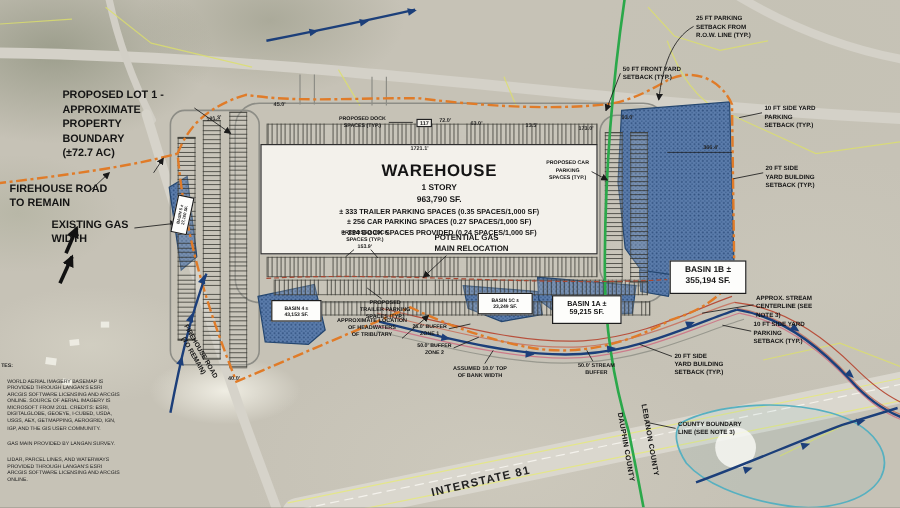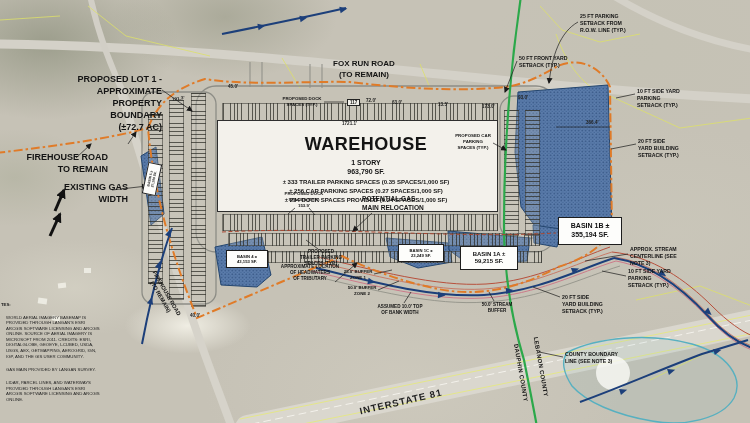--- a/index.html
+++ b/index.html
@@ -10,21 +10,21 @@
       radial-gradient(160px 90px at 30% 4%, rgba(130,134,112,.4), transparent 70%),
       radial-gradient(120px 70px at 2% 42%, rgba(170,172,152,.5), transparent 70%),
       radial-gradient(90px 40px at 25% 77%, rgba(244,242,232,.9), transparent 70%),
       radial-gradient(140px 70px at 10% 68%, rgba(214,211,198,.7), transparent 70%),
       radial-gradient(300px 160px at 55% 92%, rgba(210,206,193,.55), transparent 70%),
       radial-gradient(260px 150px at 90% 55%, rgba(203,200,187,.6), transparent 70%),
       radial-gradient(220px 130px at 85% 12%, rgba(196,194,180,.6), transparent 70%),
       #c6c2b6;}
   svg{position:absolute;left:0;top:0;pointer-events:none;}
   .lbl{position:absolute;font-weight:700;color:#141414;white-space:pre-line;line-height:1.32;z-index:8;}
-  .ra{text-align:right;} .ce{text-align:center;}
+  .ra{} .ce{text-align:center;}
   .bx{position:absolute;background:#fdfdfb;border:1px solid #1d1d1d;display:flex;align-items:center;justify-content:center;
       text-align:center;white-space:pre-line;font-weight:700;color:#111;z-index:8;line-height:1.25;}
   .dim{position:absolute;font-weight:700;font-size:4.6px;color:#222;white-space:nowrap;z-index:8;}
   .hv,.hh{position:absolute;z-index:4;border:.6px solid rgba(55,55,50,.55);}
   .hv{background:repeating-linear-gradient(90deg, rgba(58,58,52,.8) 0 .8px, rgba(206,204,196,.25) .8px 3.6px);}
   .hh{background:repeating-linear-gradient(0deg, rgba(58,58,52,.8) 0 .8px, rgba(206,204,196,.25) .8px 3.8px);}
   .struct{position:absolute;background:rgba(240,238,230,.9);z-index:2;}
   .notes{position:absolute;font-weight:400;font-size:4.3px;line-height:1.3;color:#222;white-space:pre-line;z-index:8;}
 </style>
 </head>
@@ -178,22 +178,20 @@
 
   <div class="lbl ra" style="left:52px;top:74px;width:110px;font-size:9px">PROPOSED LOT 1 -
 APPROXIMATE
 PROPERTY
 BOUNDARY
 (±72.7 AC)</div>
   <div class="lbl ra" style="left:8px;top:152px;width:100px;font-size:9px">FIREHOUSE ROAD
 TO REMAIN</div>
   <div class="lbl ra" style="left:43px;top:182px;width:85px;font-size:9px">EXISTING GAS
 WIDTH</div>
-  <div class="lbl ce" style="left:324px;top:59px;width:80px;font-size:8px">FOX RUN ROAD
-(TO REMAIN)</div>
 
   <div class="lbl" style="left:580px;top:13px;width:68px;font-size:5.2px">25 FT PARKING
 SETBACK FROM
 R.O.W. LINE (TYP.)</div>
   <div class="lbl" style="left:519px;top:55px;width:62px;font-size:5.2px">50 FT FRONT YARD
 SETBACK (TYP.)</div>
   <div class="lbl" style="left:637px;top:88px;width:58px;font-size:5.2px">10 FT SIDE YARD
 PARKING
 SETBACK (TYP.)</div>
   <div class="lbl" style="left:638px;top:138px;width:56px;font-size:5.2px">20 FT SIDE
@@ -236,21 +234,21 @@
   <div class="lbl ce" style="left:283px;top:191px;width:42px;font-size:4.4px">PROPOSED DOCK
 SPACES (TYP.)
 153.9'</div>
   <div class="lbl ce" style="left:450px;top:133px;width:46px;font-size:4.4px">PROPOSED CAR
 PARKING
 SPACES (TYP.)</div>
   <div class="lbl" style="left:362px;top:195px;width:70px;font-size:6.6px">POTENTIAL GAS
 MAIN RELOCATION</div>
 
   <div style="position:absolute;left:242px;top:133px;width:248px;text-align:center;z-index:8">
-    <div class="lbl ce" style="position:static;font-size:18px;letter-spacing:.5px">WAREHOUSE</div>
+    <div class="lbl ce" style="position:static;font-size:14px;letter-spacing:.5px">WAREHOUSE</div>
     <div class="lbl ce" style="position:static;font-size:7px;margin-top:1px">1 STORY</div>
     <div class="lbl ce" style="position:static;font-size:7px">963,790 SF.</div>
     <div class="lbl ce" style="position:static;font-size:6px;margin-top:3px">± 333 TRAILER PARKING SPACES (0.35 SPACES/1,000 SF)</div>
     <div class="lbl ce" style="position:static;font-size:6px;margin-top:1px">± 256 CAR PARKING SPACES (0.27 SPACES/1,000 SF)</div>
     <div class="lbl ce" style="position:static;font-size:6px;margin-top:1px">± 234 DOCK SPACES PROVIDED (0.24 SPACES/1,000 SF)</div>
   </div>
 
   <div class="bx" style="left:558px;top:217px;width:62px;height:26px;font-size:7px">BASIN 1B ±
 355,194 SF.</div>
   <div class="bx" style="left:460px;top:246px;width:56px;height:22px;font-size:6px">BASIN 1A ±

